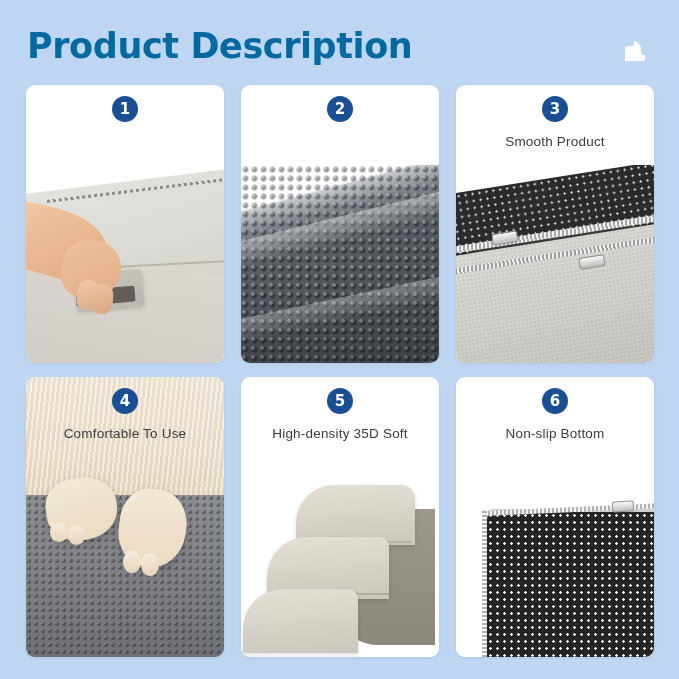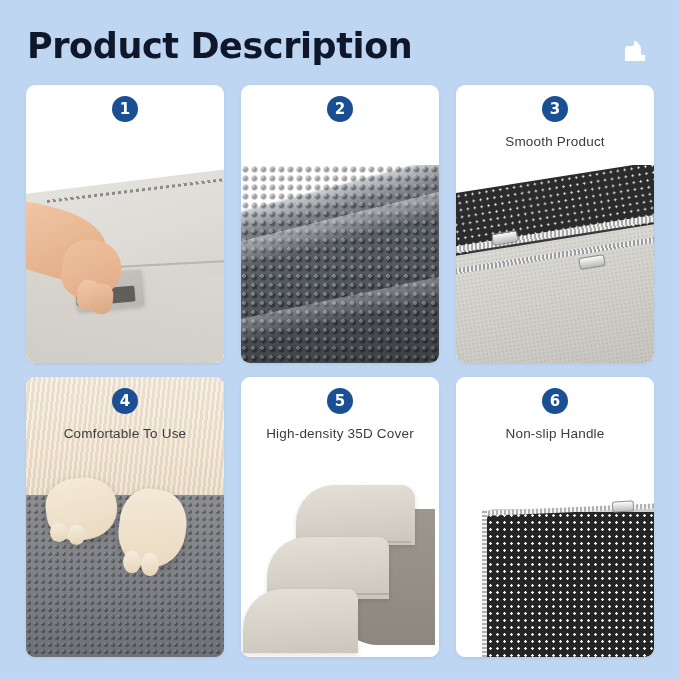--- a/index.html
+++ b/index.html
@@ -21,21 +21,21 @@
     left: 0; top: 0;
     width: 679px; height: 84px;
   }
 
   .page-title {
     position: absolute;
     left: 27px; top: 26px;
     font-size: 35px;
     font-weight: bold;
     letter-spacing: -0.4px;
-    color: #0f172a;
+    color: #0369a1;
     font-family: "DejaVu Sans", sans-serif;
     white-space: nowrap;
   }
 
   .corner-mark {
     position: absolute;
     right: 33px; top: 40px;
     width: 24px; height: 22px;
   }
 
@@ -490,30 +490,30 @@
     <div class="photo below ph5">
       <div class="side"></div>
       <div class="step s-top"></div>
       <div class="edge2"></div>
       <div class="step s-mid"></div>
       <div class="edge"></div>
       <div class="step s-bot"></div>
     </div>
     <div class="card-head">
       <div class="badge">5</div>
-      <div class="card-label">High-density 35D Cover</div>
+      <div class="card-label">High-density 35D Soft</div>
     </div>
   </div>
 
   <div class="card r2">
     <div class="photo below ph6">
       <div class="panel"></div>
       <div class="zip-edge"></div>
       <div class="zip-left"></div>
       <div class="zip-pull"></div>
     </div>
     <div class="card-head">
       <div class="badge">6</div>
-      <div class="card-label">Non-slip Handle</div>
+      <div class="card-label">Non-slip Bottom</div>
     </div>
   </div>
 
 </div>
 
 </body></html>

